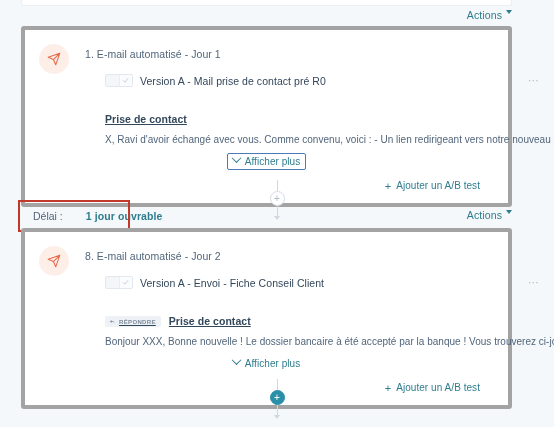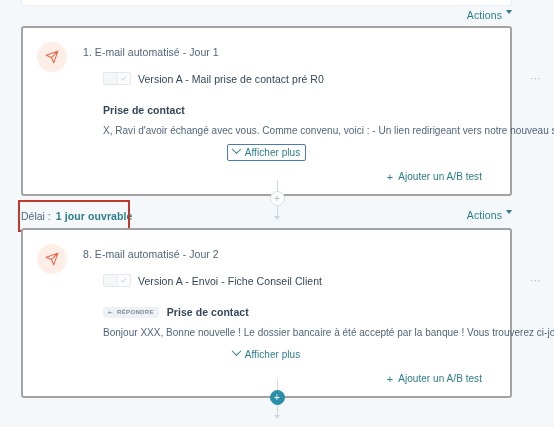--- a/index.html
+++ b/index.html
@@ -50,21 +50,21 @@
     display: inline-block;
     margin-top: 1px;
   }
 
   
   .card {
     position: absolute;
     left: 21px;
     width: 491px;
     background: #ffffff;
-    border: 2px solid #a3a3a3;
+    border: 4px solid #a3a3a3;
     border-radius: 3px;
     box-sizing: border-box;
   }
 
   .card-inner {
     padding: 14px 16px 10px 16px;
     position: relative;
   }
 
   .plane-badge {
@@ -131,24 +131,25 @@
     top: 1px;
     font-size: 11px;
     color: #b0bcc8;
     letter-spacing: 1.2px;
     cursor: pointer;
     line-height: 10px;
   }
 
   .subject-row {
     margin-left: 64px;
-    margin-top: 19px;
-    display: flex;
-    align-items: center;
+    margin-top: 26px;
+    display: flex;
+    align-items: flex-end;
     gap: 8px;
+    text-decoration: underline;
   }
 
   .reply-chip {
     display: inline-flex;
     align-items: center;
     gap: 3px;
     background: #eef2f6;
     border-radius: 2px;
     padding: 2px 5px 2px 4px;
     font-size: 6px;
@@ -262,22 +263,23 @@
     border-color: #2a8fa8;
     color: #ffffff;
   }
 
   
   .delay-wrap {
     position: absolute;
     left: 21px;
     display: flex;
     align-items: baseline;
-    gap: 5px;
+    gap: 23px;
     font-size: 10.5px;
+    padding-left: 12px;
   }
   .delay-label { color: #51657b; }
   .delay-value { color: #2e7d8f; font-weight: bold; letter-spacing: .1px; }
 
   .annot-box {
     position: absolute;
     border: 2px solid #c0392b;
     box-sizing: border-box;
     pointer-events: none;
   }

